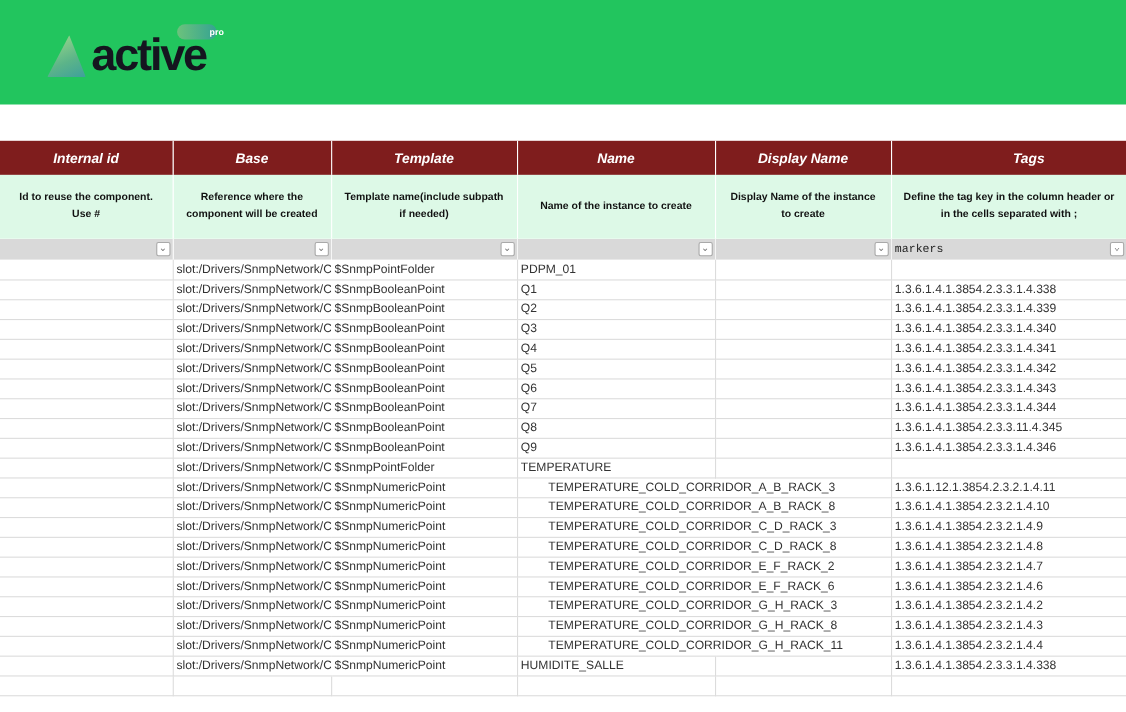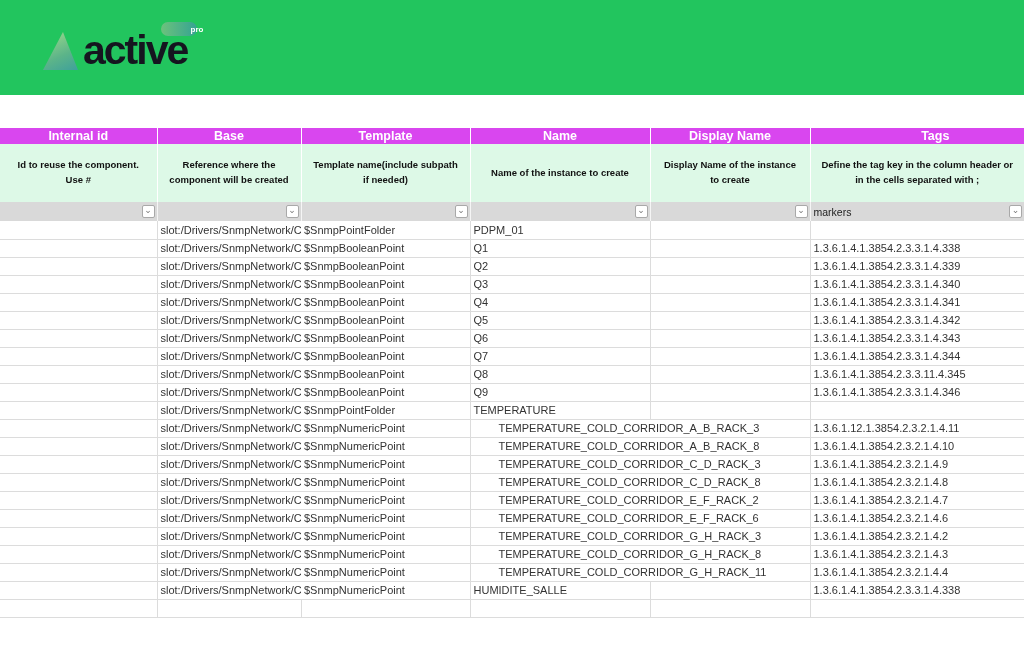--- a/index.html
+++ b/index.html
@@ -16,33 +16,33 @@
   .logo-badge { position:absolute; left:118px; top:-2px; width:32px; height:14px; border-radius:8px;
                 background:linear-gradient(90deg,#6cc27c 0%,#35a392 100%);
                 color:#ffffff; font-size:8px; font-weight:bold; display:flex;
                 align-items:center; justify-content:center;padding-left:36px; }
 
   .gap { height:33px; background:#ffffff; }
 
   
   table.sheet { width:1024px; border-collapse:collapse; table-layout:fixed; }
 
-  tr.head-row th { height:16px; background:#d946ef; color:#ffffff; font-size:12.5px;
-                   font-weight:bold; text-align:center; border-right:1px solid #ffffff; }
+  tr.head-row th { height:31px; background:#7f1d1d; color:#ffffff; font-size:12.5px;
+                   font-weight:bold; text-align:center; border-right:1px solid #ffffff;font-style:italic; }
   tr.head-row th:last-child { border-right:none;padding-left:36px; }
 
   tr.desc-row td { height:58px; background:#ddf9e7; border-right:1px solid #ffffff;
                    font-size:9.5px; font-weight:bold; color:#111111; text-align:center;
                    vertical-align:middle; padding:4px 10px; line-height:1.55; }
   tr.desc-row td:last-child { border-right:none; }
 
   tr.filter-row td { height:19px; background:#d9d9d9; border-right:1px solid #f5f5f5;
                      position:relative; font-size:10.5px; color:#222222;
                      vertical-align:middle; padding:0 3px; }
-  tr.filter-row td:last-child { border-right:none; }
+  tr.filter-row td:last-child { border-right:none;font-family:Liberation Mono, monospace; }
   .dd { position:absolute; right:2px; top:3px; width:13px; height:13px; background:#ffffff;
         border:1px solid #a9a9a9; border-radius:2px; color:#777777; font-size:9px;
         line-height:9px; text-align:center; cursor:pointer; }
 
   tbody td { height:18px; border-bottom:1px solid #dcdcdc; font-size:11px; color:#333333;
              vertical-align:middle; padding:0 0 0 3px; }
   tbody td span { display:inline-block; white-space:nowrap; }
   tbody td.clip  { overflow:hidden; }
   tbody td.spill { overflow:visible;padding-left:28px; }
   tbody td.bR    { border-right:1px solid #dcdcdc; }

